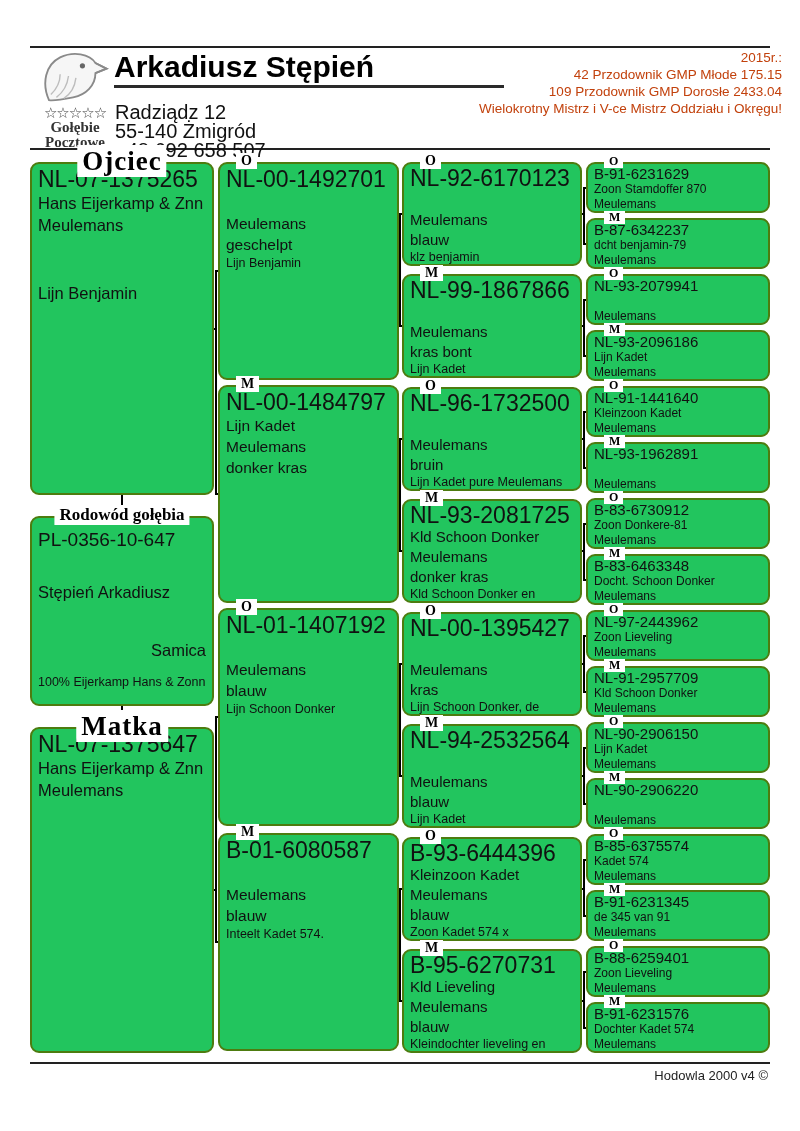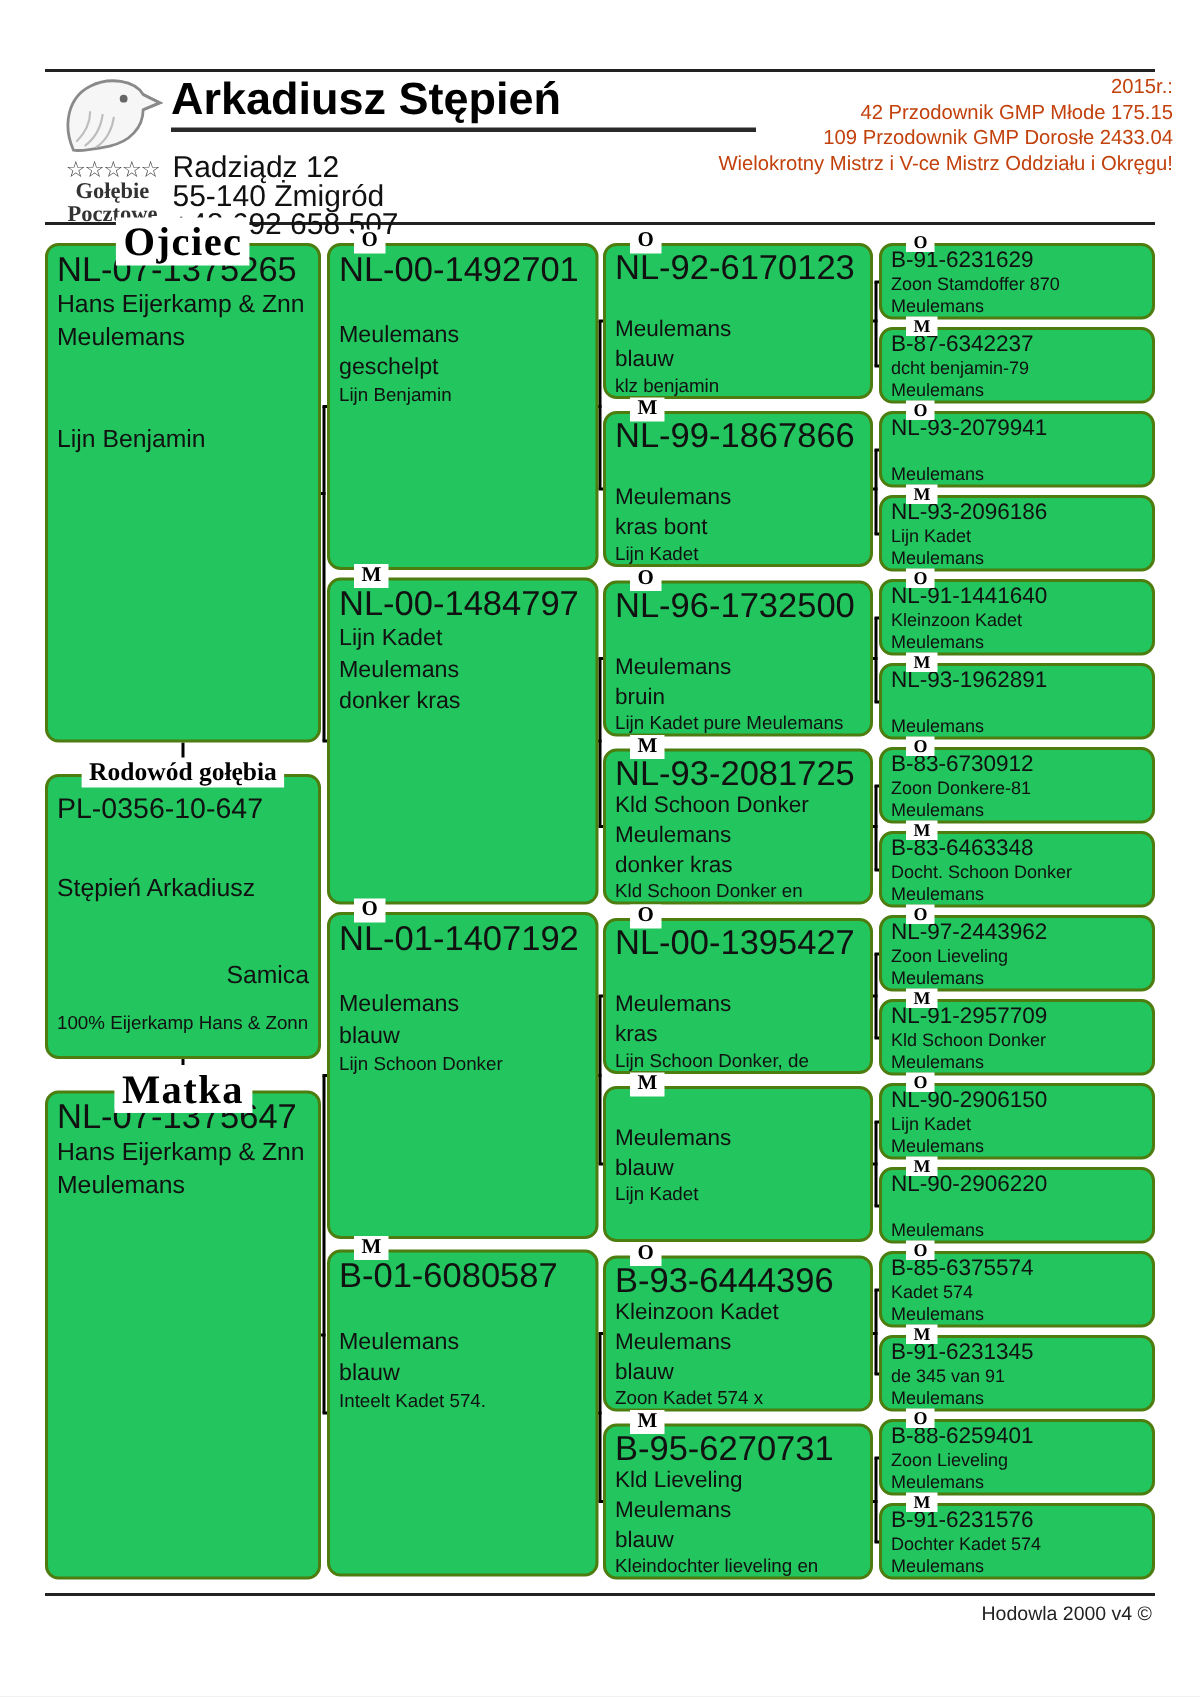--- a/index.html
+++ b/index.html
@@ -238,20 +238,21 @@
   <div class="pbox g3" style="top:612px;">
     <span class="plabel sx">O</span>
     <div class="ln ring">NL-00-1395427</div>
     <div class="ln nm"></div>
     <div class="ln nm">Meulemans</div>
     <div class="ln nm">kras</div>
     <div class="ln note">Lijn Schoon Donker, de</div>
   </div>
   <div class="pbox g3" style="top:724px;">
     <span class="plabel sx">M</span>
+    <div class="ln ring">NL-94-2532564</div>
     <div class="ln nm"></div>
     <div class="ln nm">Meulemans</div>
     <div class="ln nm">blauw</div>
     <div class="ln note">Lijn Kadet</div>
   </div>
   <div class="pbox g3" style="top:837px;">
     <span class="plabel sx">O</span>
     <div class="ln ring">B-93-6444396</div>
     <div class="ln nm">Kleinzoon Kadet</div>
     <div class="ln nm">Meulemans</div>

